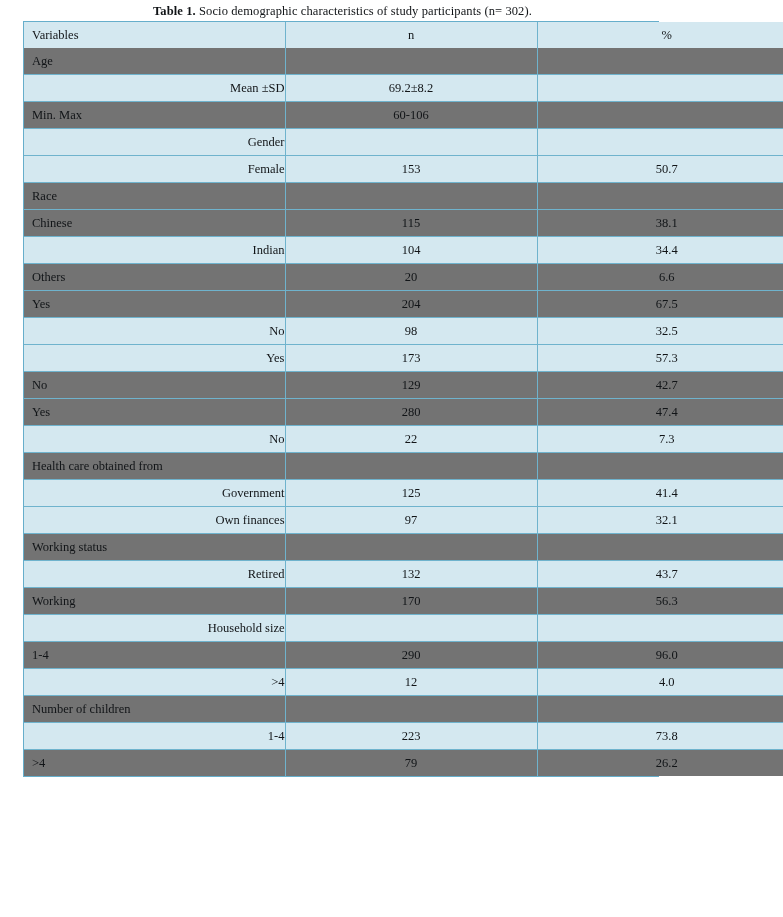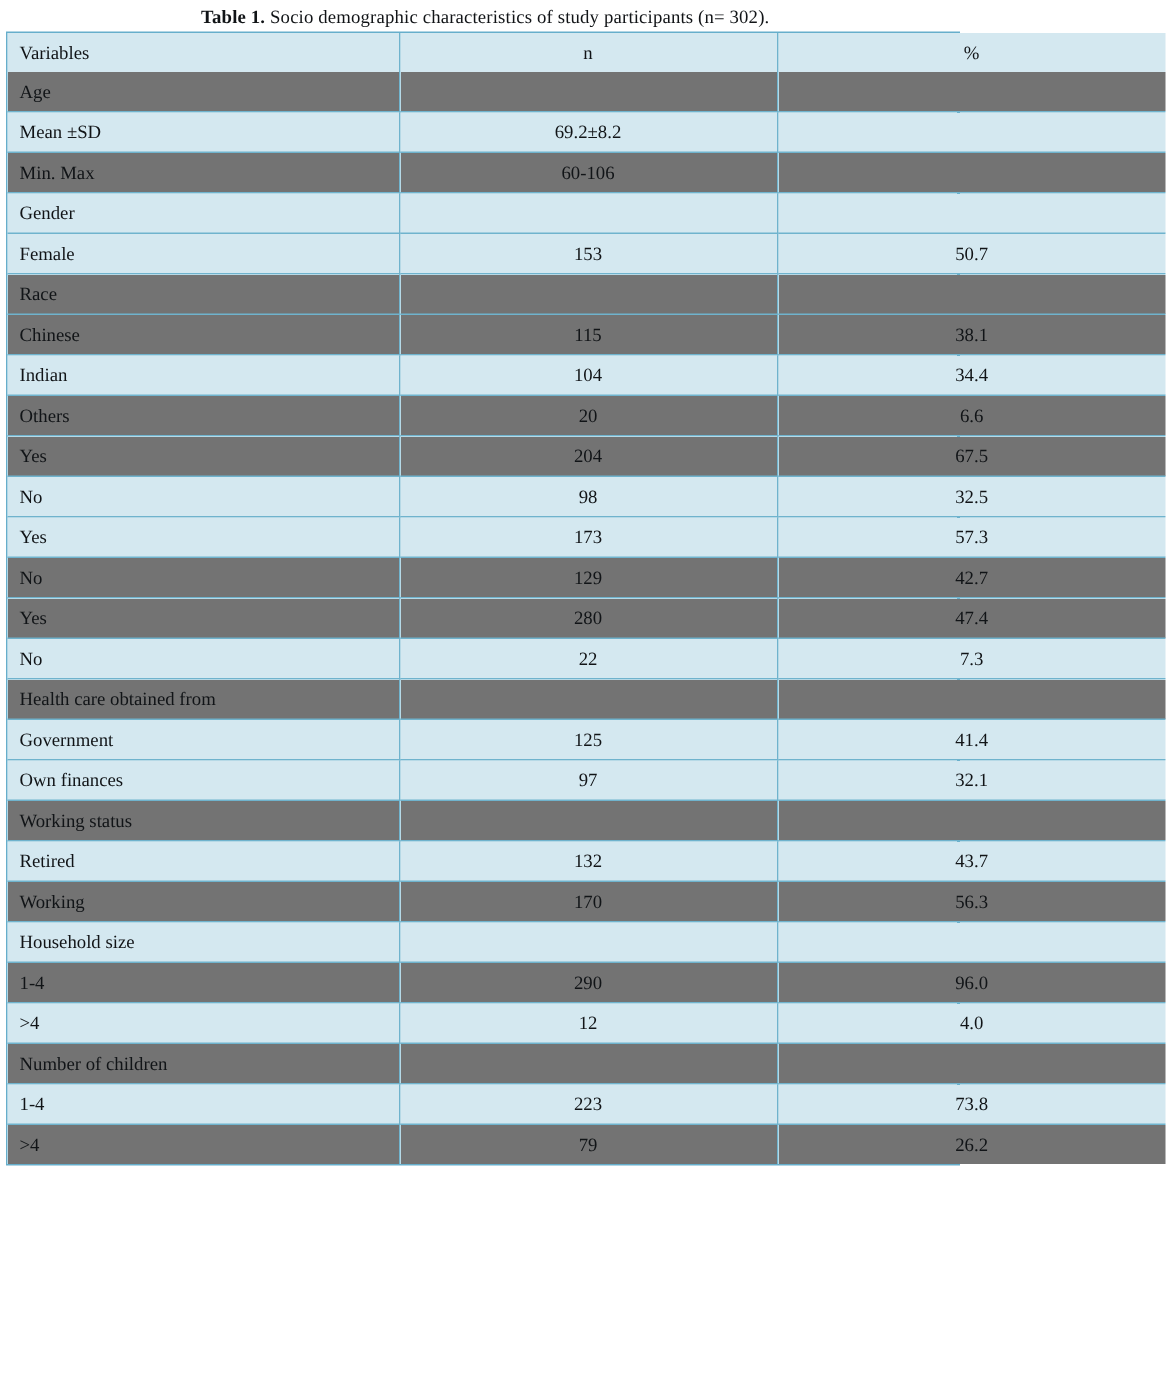--- a/index.html
+++ b/index.html
@@ -12,20 +12,21 @@
     height: 917px;
     font-family: "Liberation Serif", "DejaVu Serif", serif;
     color: #111417;
     overflow: hidden;
   }
   .page {
     position: relative;
     width: 647px;
     height: 917px;
     box-sizing: border-box;
+    margin-left: 19px;
   }
   .table-caption {
     text-align: center;
     font-size: 12.5px;
     line-height: 20px;
     height: 20px;
     padding: 1px 0 0 0;
     color: #111417;
     white-space: nowrap;
     letter-spacing: 0.1px;
@@ -73,21 +74,21 @@
   table.data-table tr:last-child th,
   table.data-table tr:last-child td {
     border-bottom: none;
   }
   table.data-table .num {
     text-align: center;
     padding-left: 0;
   }
 
   
-  .row-light th, .row-light td { background: #d4e8f0; }
+  .row-light th, .row-light td { background: #d4e8f0; text-align: right; }
   .row-dark  th, .row-dark  td { background: #737373; }
 
   thead th {
     font-weight: bold;
   }
   thead th.head-var { text-align: left; }
   thead th.head-n,
   thead th.head-pct { text-align: center; padding-left: 0; }
 </style>
 </head>

